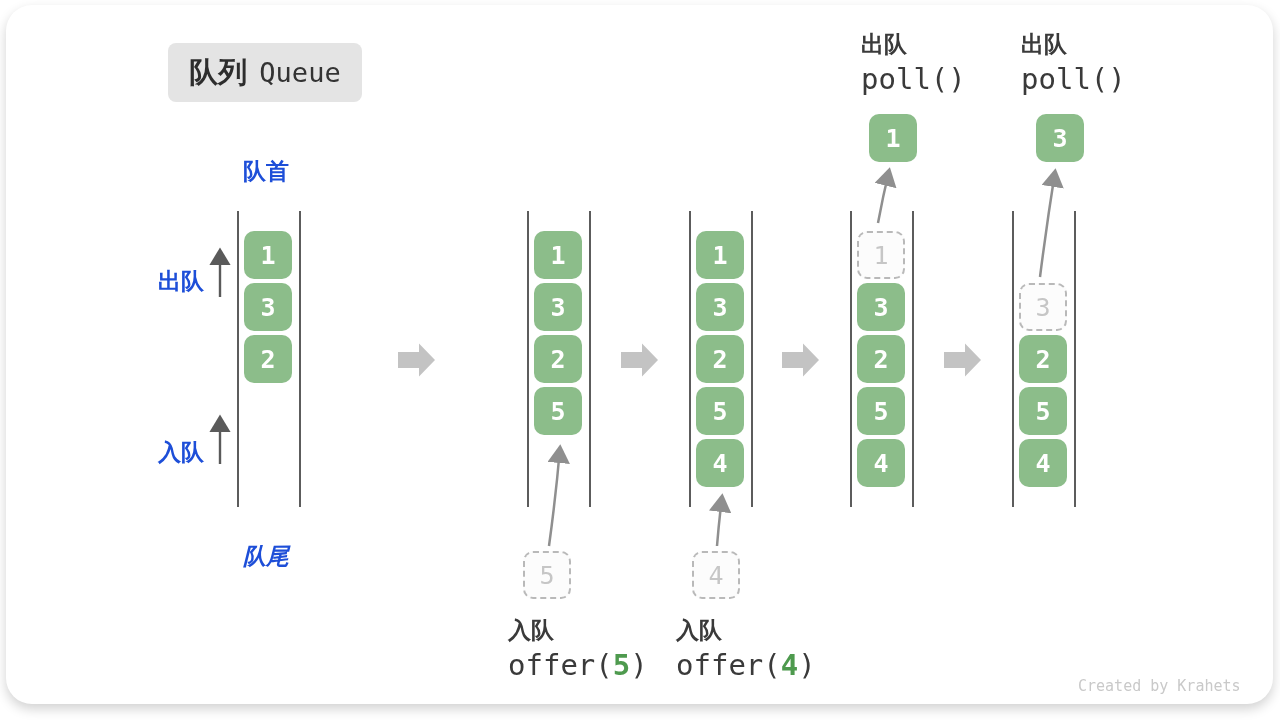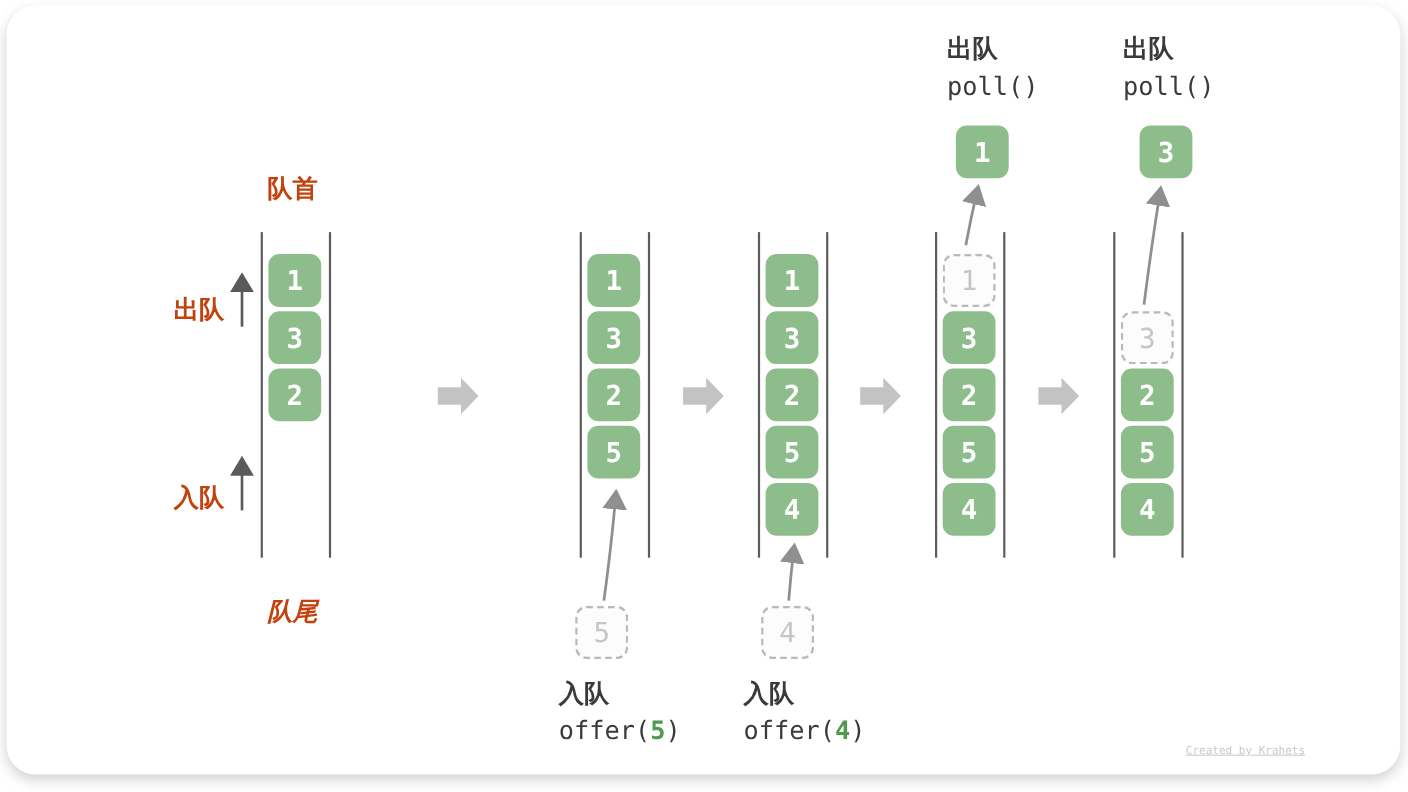--- a/index.html
+++ b/index.html
@@ -6,46 +6,50 @@
     font-family:"Liberation Sans","DejaVu Sans",sans-serif;}
   #canvas{position:relative;width:1280px;height:720px;}
   #card{position:absolute;left:6px;top:5px;width:1267px;height:699px;background:#ffffff;
     border-radius:26px;box-shadow:0 5px 12px rgba(0,0,0,0.18);}
   
   .badge{position:absolute;left:168px;top:43px;width:194px;height:59px;background:#e4e4e4;
     border-radius:8px;display:flex;align-items:center;justify-content:center;gap:12px;}
   .badge-cn{font-size:29px;font-weight:700;color:#2d2d2d;}
   .badge-en{font-family:"DejaVu Sans Mono","Liberation Mono",monospace;font-size:27px;color:#333;}
   
-  .cjk{position:absolute;font-size:23px;font-weight:700;color:#c2410c;white-space:nowrap;}
+  .cjk{position:absolute;font-size:23px;font-weight:700;color:#1d4ed8;white-space:nowrap;}
   
   .rail{position:absolute;width:2px;background:#5c5c5c;}
   
   .cell{position:absolute;width:48px;height:48px;border-radius:10px;box-sizing:border-box;
     display:flex;align-items:center;justify-content:center;
     font-family:"DejaVu Sans Mono","Liberation Mono",monospace;font-size:25px;font-weight:700;
     color:#ffffff;background:var(--green,#8cbd8a);}
   .cell.ghost{background:#fcfcfc;border:2px dashed #b9b9b9;color:#c6c6c6;font-weight:400;}
   
   .oplabel{position:absolute;white-space:nowrap;}
   .oplabel .cn{font-size:23px;font-weight:700;color:#3a3a3a;line-height:26px;}
-  .oplabel .code{font-family:"DejaVu Sans Mono","Liberation Mono",monospace;font-size:23px;
+  .oplabel .code{font-family:"DejaVu Sans Mono","Liberation Mono",monospace;font-size:29px;
     color:#3a3a3a;line-height:26px;margin-top:9px;}
   .oplabel .code .arg{color:var(--codegreen,#4e9a4e);font-weight:700;}
   
   .watermark{position:absolute;left:1078px;top:677px;
-    font-family:"DejaVu Sans Mono","Liberation Mono",monospace;font-size:10px;color:#c9c9c9;text-decoration:underline;}
+    font-family:"DejaVu Sans Mono","Liberation Mono",monospace;font-size:15px;color:#c9c9c9;}
   svg{position:absolute;left:0;top:0;}
 </style>
 </head>
 <body>
 
 <div id="canvas">
   <div id="card"></div>
 
+  <div class="badge">
+    <span class="badge-cn">队列</span>
+    <span class="badge-en">Queue</span>
+  </div>
 
   <div class="cjk" style="left:243px;top:156px;">队首</div>
   <div class="cjk" style="left:243px;top:541px;font-style:italic;">队尾</div>
   <div class="cjk" style="left:158px;top:266px;">出队</div>
   <div class="cjk" style="left:158px;top:437px;">入队</div>
 
   <svg width="1280" height="720">
     <defs>
       <marker id="ah-gray" markerWidth="9" markerHeight="9" refX="6" refY="4.5" orient="auto">
         <path d="M0,0 L7.5,4.5 L0,9 Z" fill="#8f8f8f"></path>

